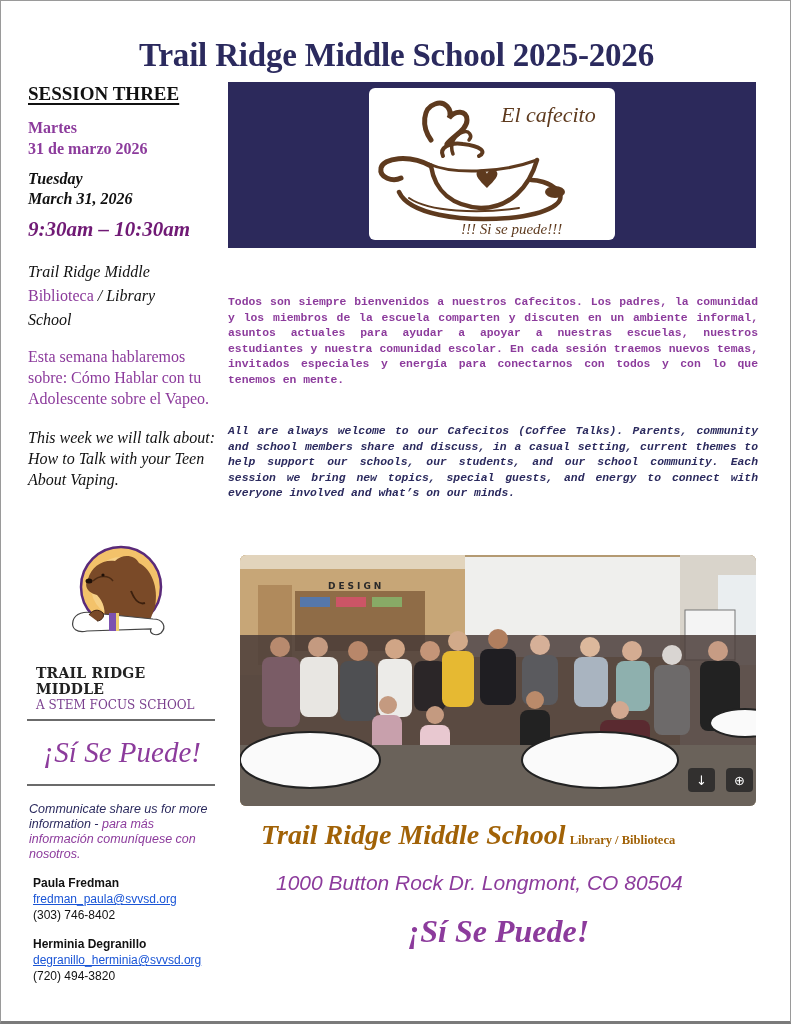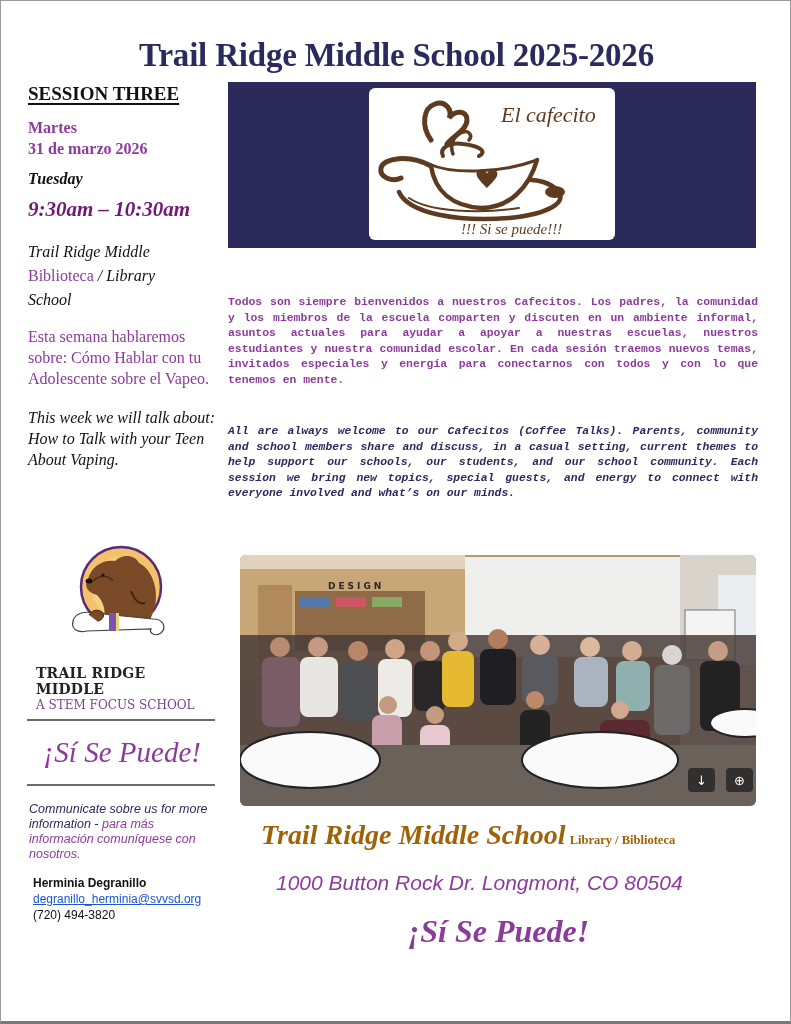--- a/index.html
+++ b/index.html
@@ -60,20 +60,21 @@
   <div class="title">Trail Ridge Middle School 2025-2026</div>
 
   <div class="left">
     <div class="session">SESSION THREE</div>
     <div class="es-date">
       <div>Martes</div>
       <div>31 de marzo 2026</div>
     </div>
     <div class="en-date">
       <div>Tuesday</div>
+      <div>March 31, 2026</div>
     </div>
     <div class="time">9:30am – 10:30am</div>
     <div class="loc">
       <div>Trail Ridge Middle</div>
       <div><span class="es">Biblioteca</span><span> / </span><span>Library</span></div>
       <div>School</div>
     </div>
     <div class="topic-es">Esta semana hablaremos sobre: Cómo Hablar con tu Adolescente sobre el Vapeo.</div>
     <div class="topic-en">This week we will talk about:  How to Talk with your Teen About Vaping.</div>
   </div>
@@ -94,21 +95,26 @@
     </svg>
     <div class="school-name">TRAIL RIDGE MIDDLE</div>
     <div class="school-sub">A STEM FOCUS SCHOOL</div>
   </div>
 
   <div class="divider" style="top:718px;"></div>
   <div class="sisepuede-left">¡Sí Se Puede!</div>
   <div class="divider" style="top:783px;"></div>
 
   <div class="contact">
-    <div class="contact-intro"><span>Communicate sobre us for more information - </span><span class="es">para más información comuníquese con nosotros.</span></div>
+    <div class="contact-intro"><span>Communicate share us for more information - </span><span class="es">para más información comuníquese con nosotros.</span></div>
+    <div class="person">
+      <div class="name">Paula Fredman</div>
+      <div class="email">fredman_paula@svvsd.org</div>
+      <div>(303) 746-8402</div>
+    </div>
     <div class="person">
       <div class="name">Herminia Degranillo</div>
       <div class="email">degranillo_herminia@svvsd.org</div>
       <div>(720) 494-3820</div>
     </div>
   </div>
 
   <div class="banner">
     <div class="cafe-logo">
       <svg width="246" height="152" viewBox="0 0 246 152">

